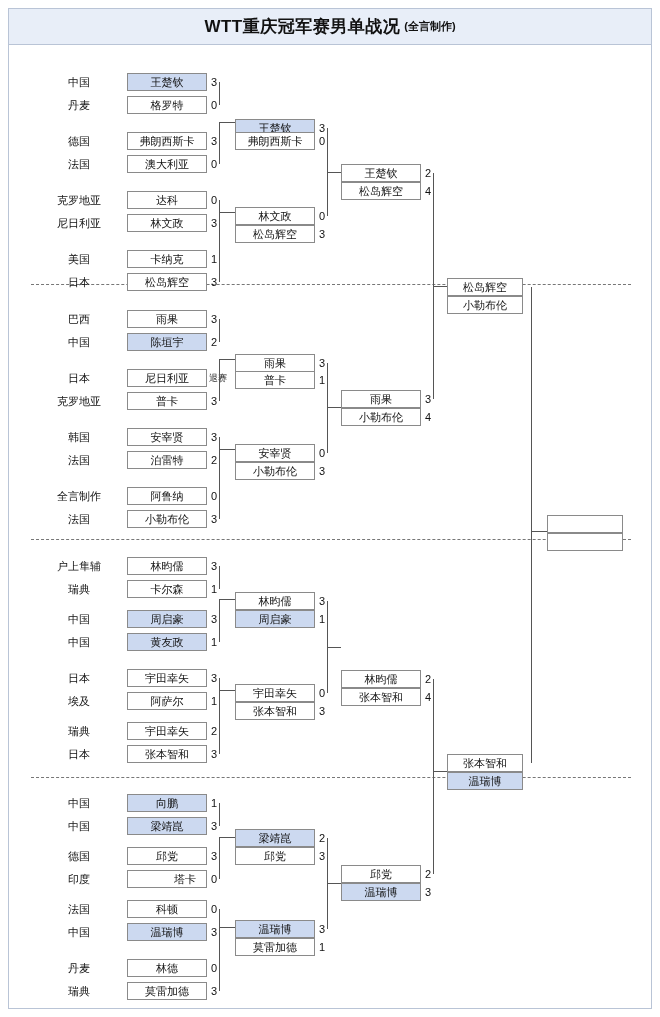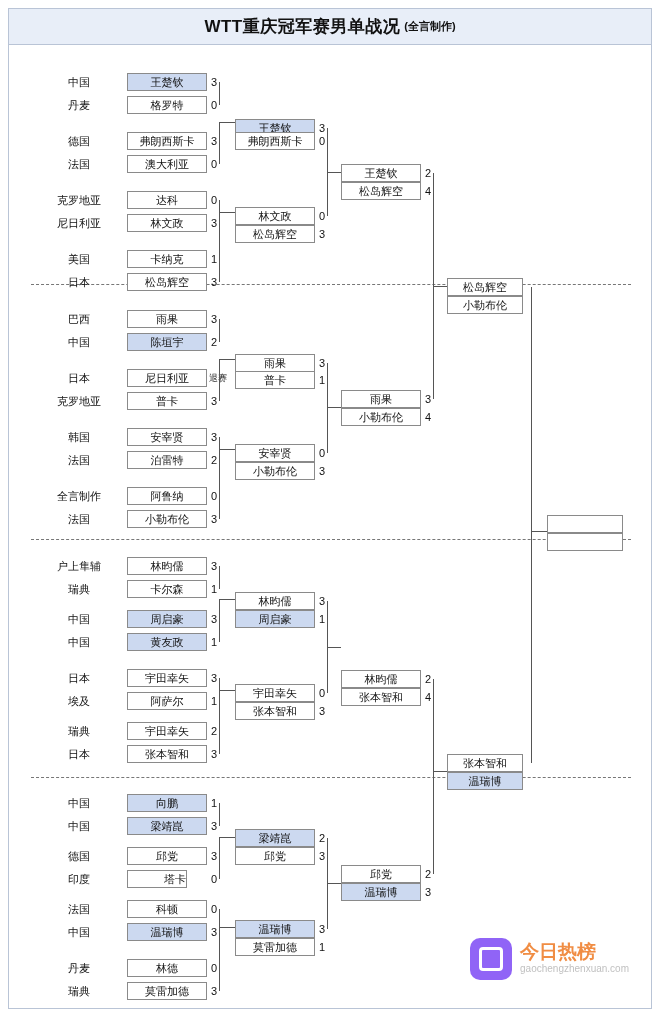--- a/index.html
+++ b/index.html
@@ -132,21 +132,21 @@
   <div class="box hl" style="left:118px;top:601px;width:80px;">周启豪</div>
   <div class="box hl" style="left:118px;top:624px;width:80px;">黄友政</div>
   <div class="box" style="left:118px;top:660px;width:80px;">宇田幸矢</div>
   <div class="box" style="left:118px;top:683px;width:80px;">阿萨尔</div>
   <div class="box" style="left:118px;top:713px;width:80px;">宇田幸矢</div>
   <div class="box" style="left:118px;top:736px;width:80px;">张本智和</div>
 
   <div class="box hl" style="left:118px;top:785px;width:80px;">向鹏</div>
   <div class="box hl" style="left:118px;top:808px;width:80px;">梁靖崑</div>
   <div class="box" style="left:118px;top:838px;width:80px;">邱党</div>
-  <div class="box" style="left:118px;top:861px;width:60px;padding-left:36px;">塔卡</div>
+  <div class="box" style="left:118px;top:861px;width:80px;padding-left:36px;">塔卡</div>
   <div class="box" style="left:118px;top:891px;width:80px;">科顿</div>
   <div class="box hl" style="left:118px;top:914px;width:80px;">温瑞博</div>
   <div class="box" style="left:118px;top:950px;width:80px;">林德</div>
   <div class="box" style="left:118px;top:973px;width:80px;">莫雷加德</div>
 
   <div class="score" style="left:202px;top:64px;">3</div>
   <div class="score" style="left:202px;top:87px;">0</div>
   <div class="score" style="left:202px;top:123px;">3</div>
   <div class="score" style="left:202px;top:146px;">0</div>
   <div class="score" style="left:202px;top:182px;">0</div>
@@ -295,23 +295,14 @@
   <div class="box" style="left:438px;top:745px;width:76px;">张本智和</div>
   <div class="box hl" style="left:438px;top:763px;width:76px;">温瑞博</div>
 
   <div class="ln lnv" style="left:522px;top:278px;height:244px;"></div>
   <div class="ln lnv" style="left:522px;top:522px;height:232px;"></div>
   <div class="ln lnh" style="left:522px;top:522px;width:16px;"></div>
 
   <div class="box" style="left:538px;top:506px;width:76px;"></div>
   <div class="box" style="left:538px;top:524px;width:76px;"></div>
 
-  <div id="wm">
-    <div id="wmicon">
-        <span></span>
-      </div>
-    <div id="wmtext">
-      <div id="wmtitle">今日热榜</div>
-      <div id="wmsub">gaochengzhenxuan.com</div>
-    </div>
-  </div>
 
 </div>
 
 </body></html>

